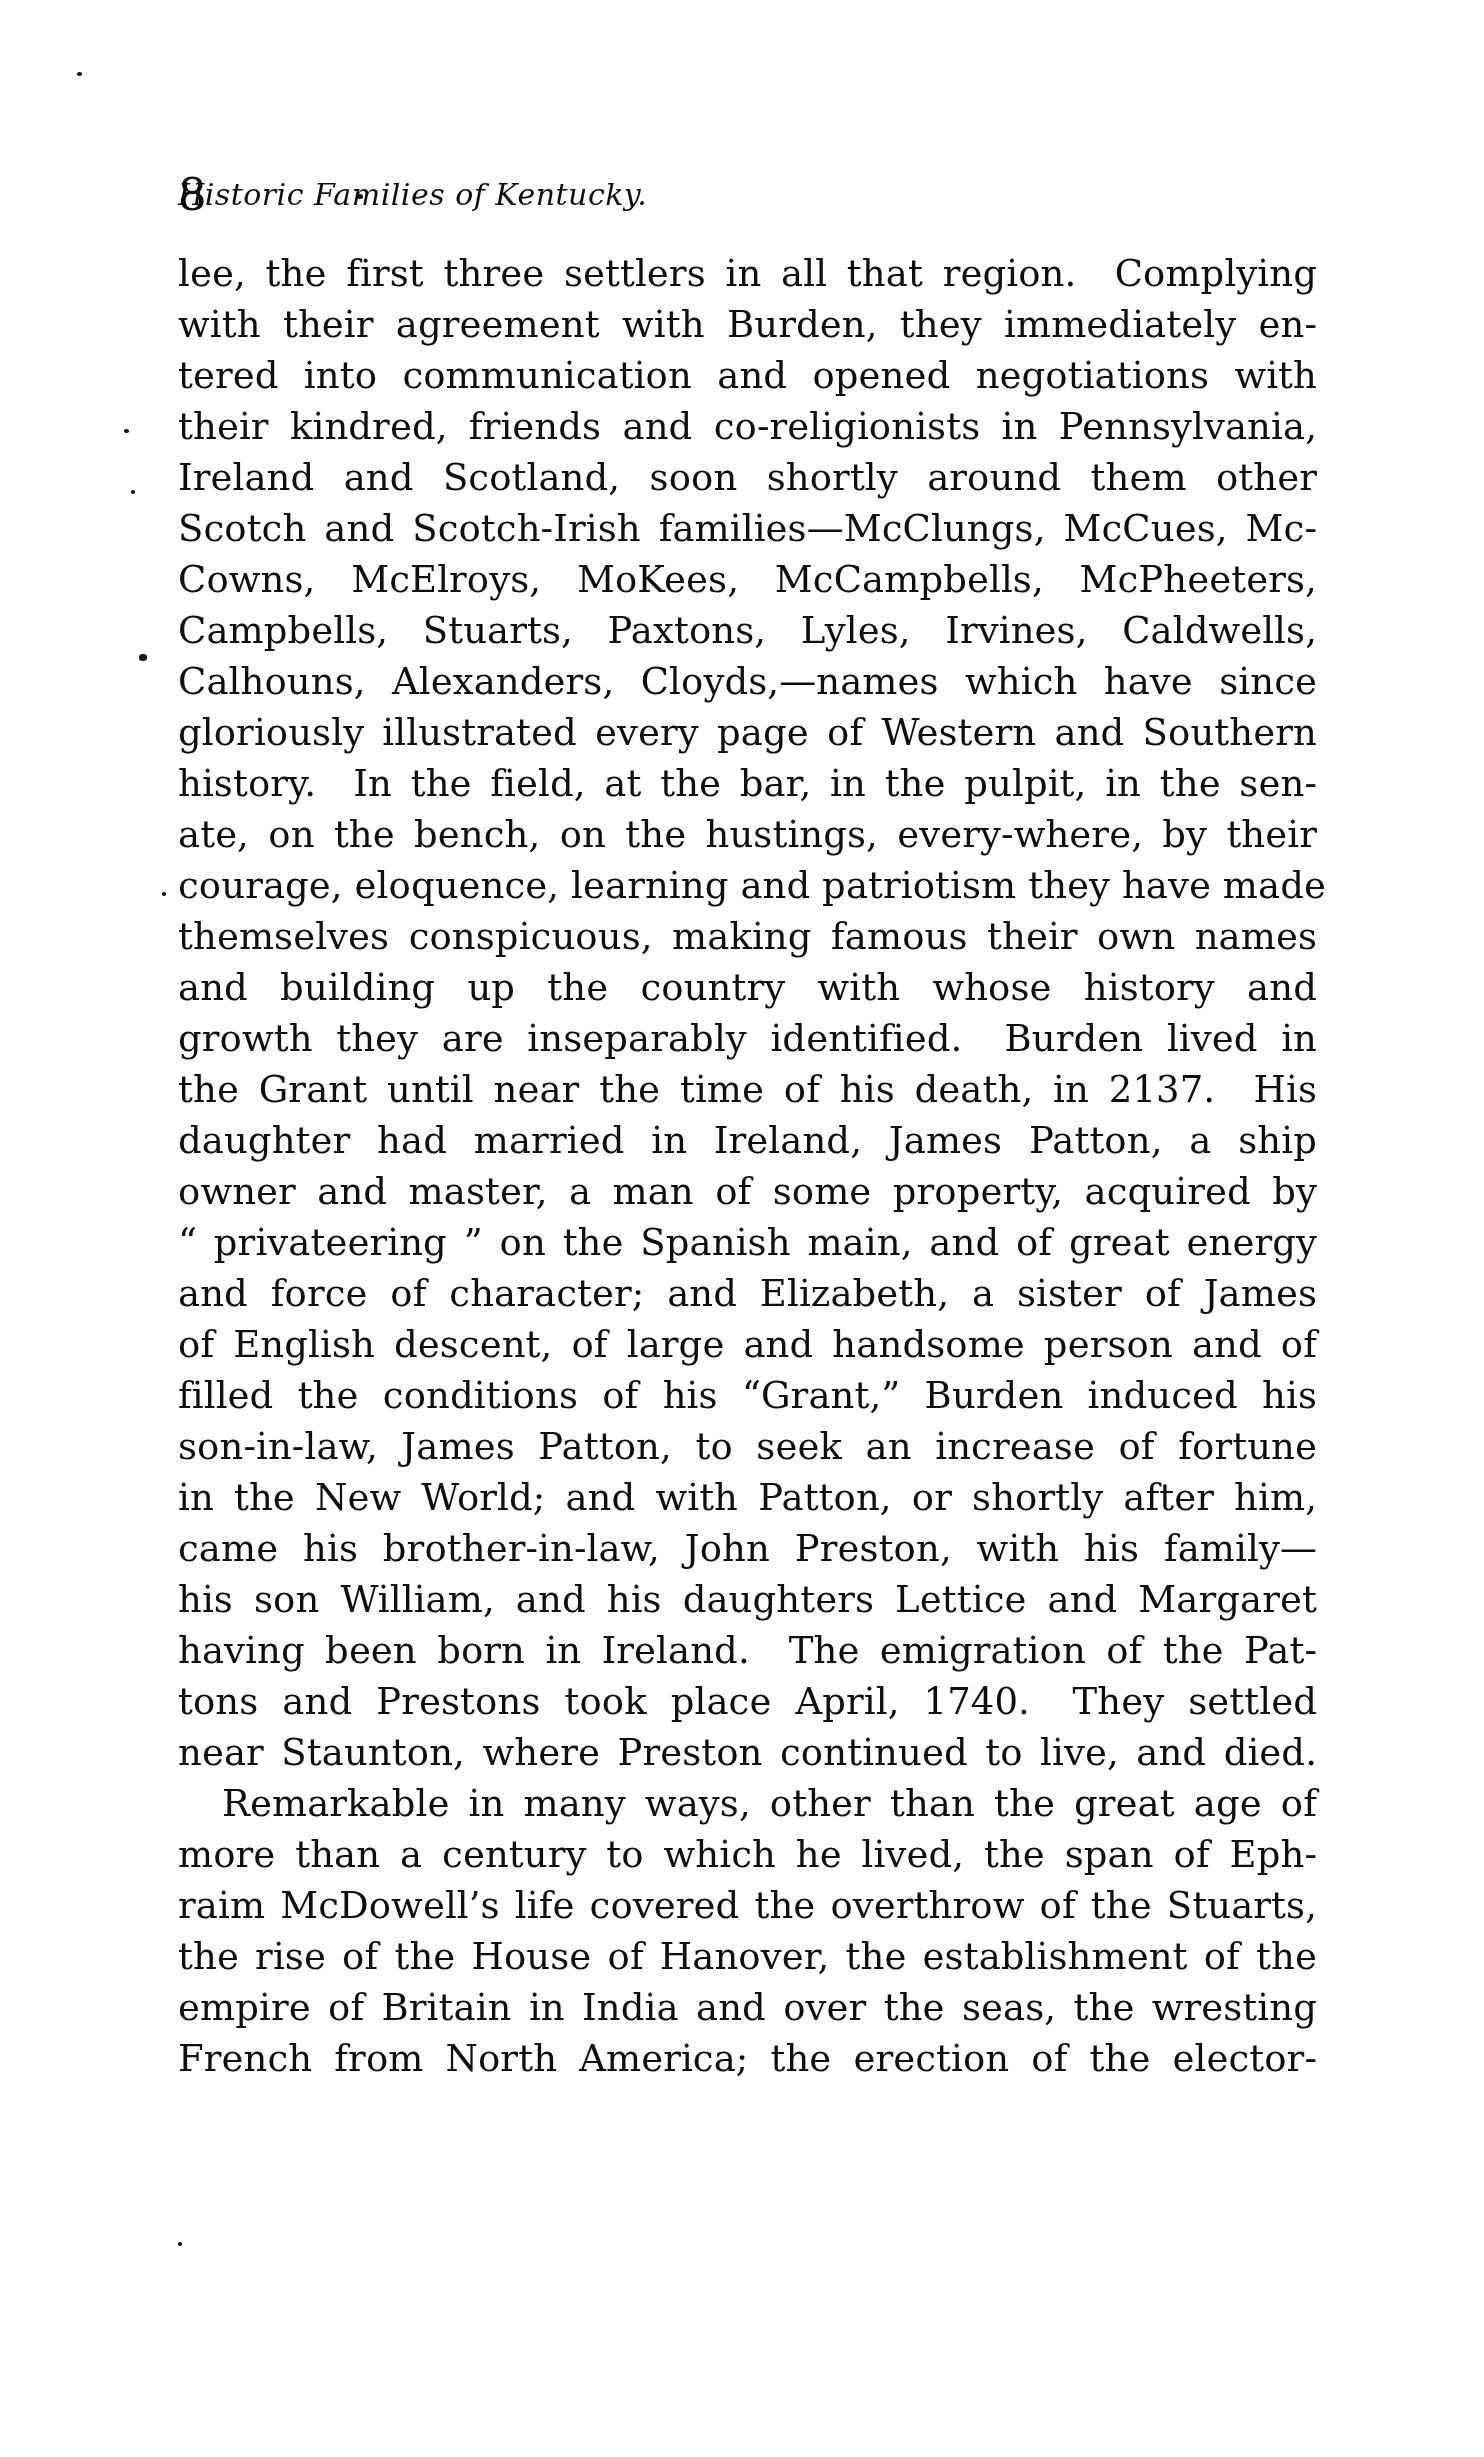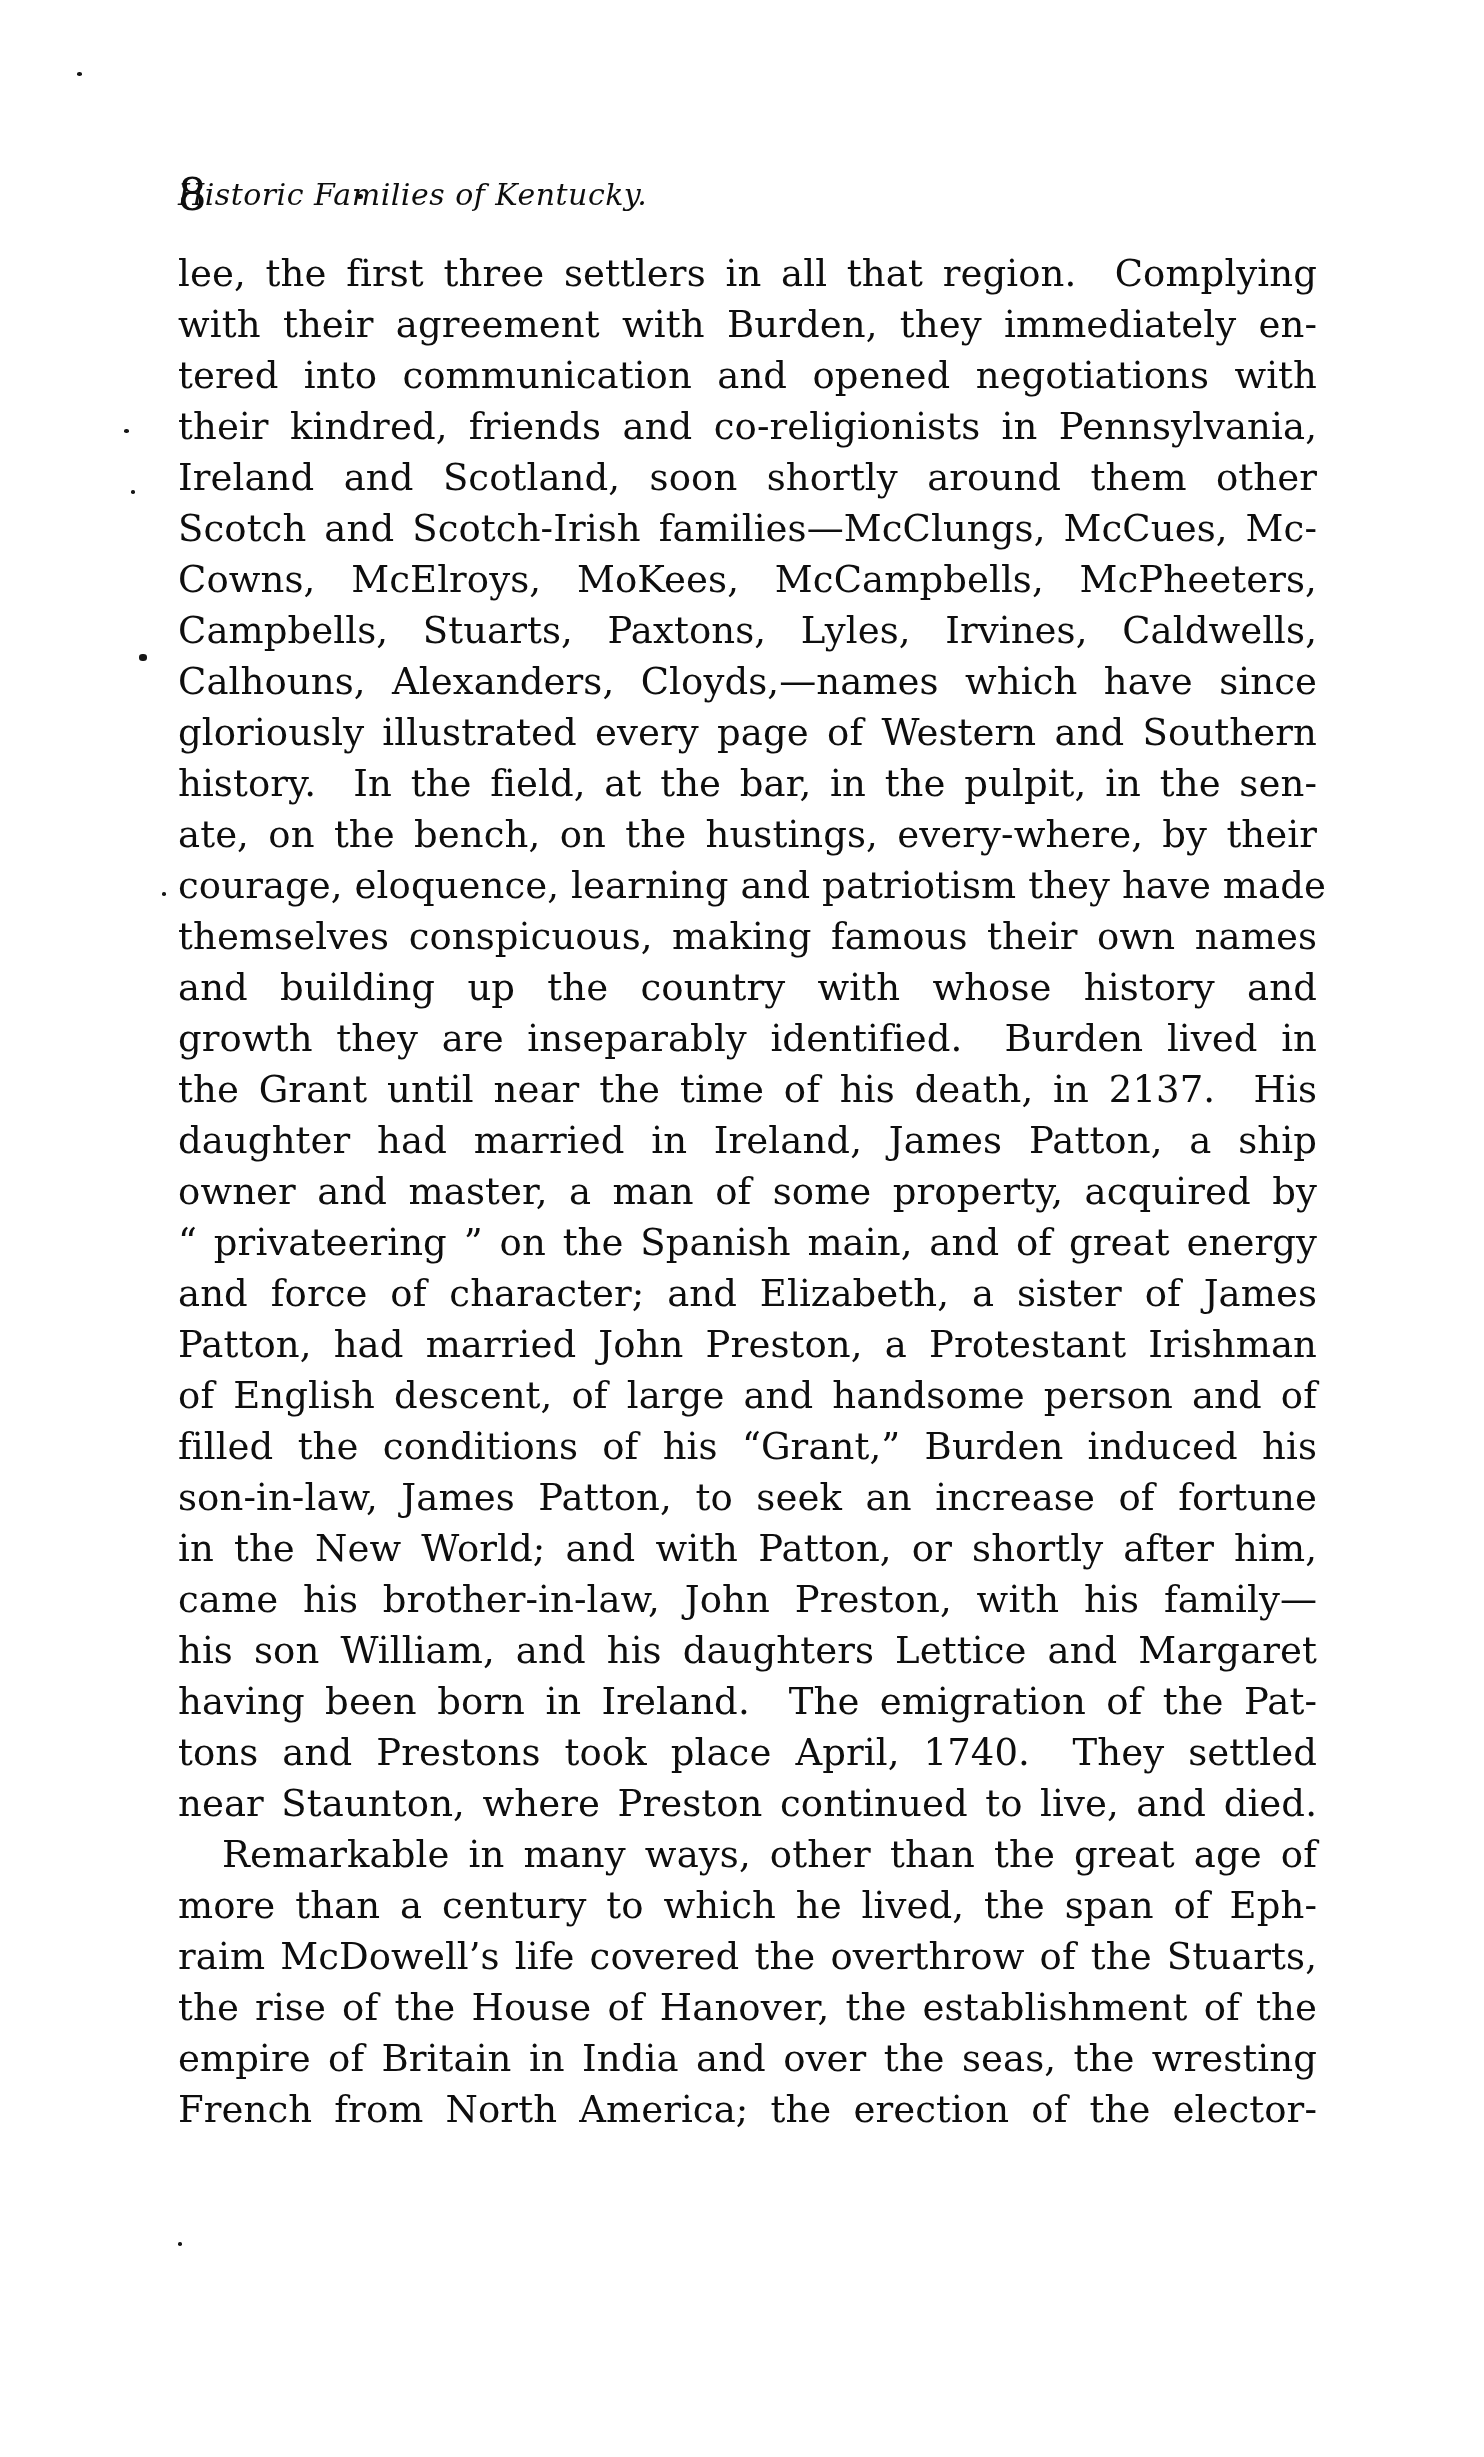--- a/index.html
+++ b/index.html
@@ -101,21 +101,20 @@
       <div class="line">ate, on the bench, on the hustings, every-where, by their</div>
       <div class="line">courage, eloquence, learning and patriotism they have made</div>
       <div class="line">themselves conspicuous, making famous their own names</div>
       <div class="line">and building up the country with whose history and</div>
       <div class="line">growth they are inseparably identified.  Burden lived in</div>
       <div class="line">the Grant until near the time of his death, in 2137.  His</div>
       <div class="line">daughter had married in Ireland, James Patton, a ship</div>
       <div class="line">owner and master, a man of some property, acquired by</div>
       <div class="line">“ privateering ” on the Spanish main, and of great energy</div>
       <div class="line">and force of character; and Elizabeth, a sister of James</div>
-      <div class="line">Patton, had married John Preston, a Protestant Irishman</div>
       <div class="line">of English descent, of large and handsome person and of</div>
       <div class="line">filled the conditions of his “Grant,” Burden induced his</div>
       <div class="line">son-in-law, James Patton, to seek an increase of fortune</div>
       <div class="line">in the New World; and with Patton, or shortly after him,</div>
       <div class="line">came his brother-in-law, John Preston, with his family—</div>
       <div class="line">his son William, and his daughters Lettice and Margaret</div>
       <div class="line">having been born in Ireland.  The emigration of the Pat-</div>
       <div class="line">tons and Prestons took place April, 1740.  They settled</div>
       <div class="line">near Staunton, where Preston continued to live, and died.</div>
       <div class="line indent">Remarkable in many ways, other than the great age of</div>

